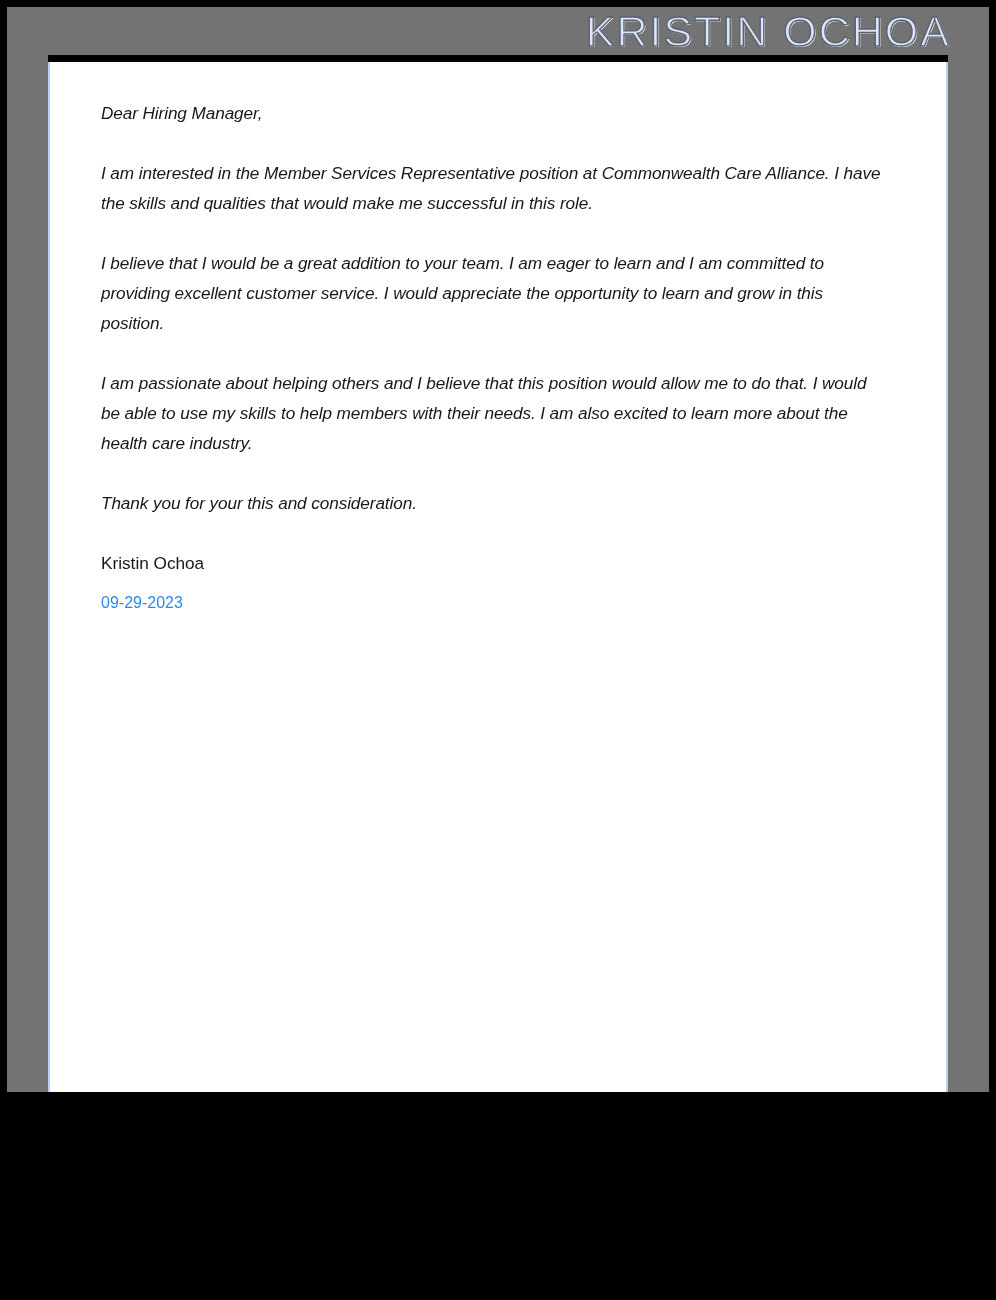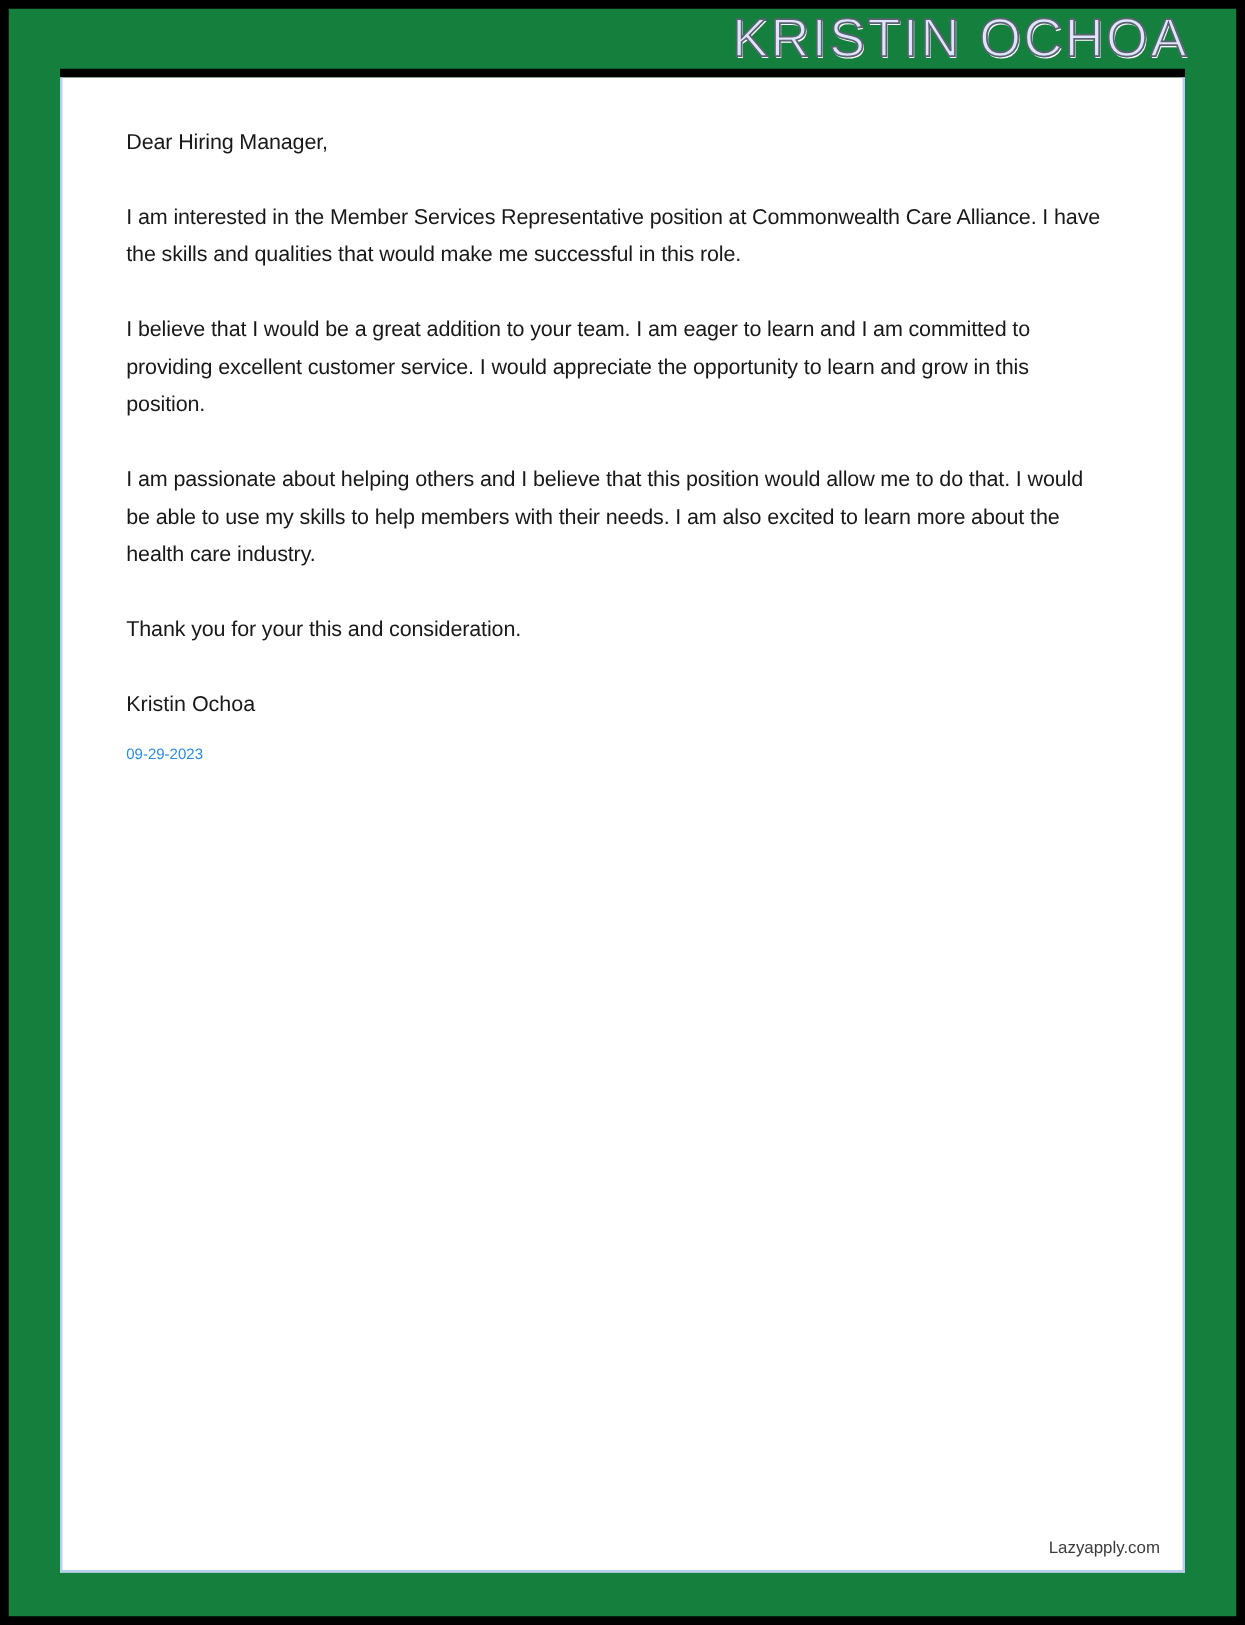--- a/index.html
+++ b/index.html
@@ -23,22 +23,22 @@
     height: 1300px;
     background: #000000;
     box-sizing: border-box;
     padding: 7px;
   }
 
   
   .canvas {
     position: relative;
     width: 982px;
-    height: 1286px;
-    background: #15803d;
+    height: 1085px;
+    background: #737373;
     overflow: hidden;
   }
 
   
   .header {
     position: absolute;
     left: 0;
     top: 0;
     width: 982px;
     height: 48px;
@@ -95,31 +95,32 @@
   }
 
   
   .para {
     font-family: "Liberation Sans", sans-serif;
     font-size: 17.2px;
     line-height: 30px;
     color: #18181a;
     margin: 0 14px 30px 0;
     letter-spacing: -0.1px;
+    font-style: italic;
   }
   .signature-name {
     font-family: "Liberation Sans", sans-serif;
     font-size: 17.2px;
     line-height: 30px;
     color: #18181a;
     margin: 0 0 10px 0;
   }
   .date-line {
     font-family: "Liberation Sans", sans-serif;
-    font-size: 12px;
+    font-size: 16px;
     line-height: 30px;
     color: #2b8ae8;
     margin: 0;
   }
 
   
   .footer {
     position: absolute;
     right: 18px;
     bottom: 10px;

